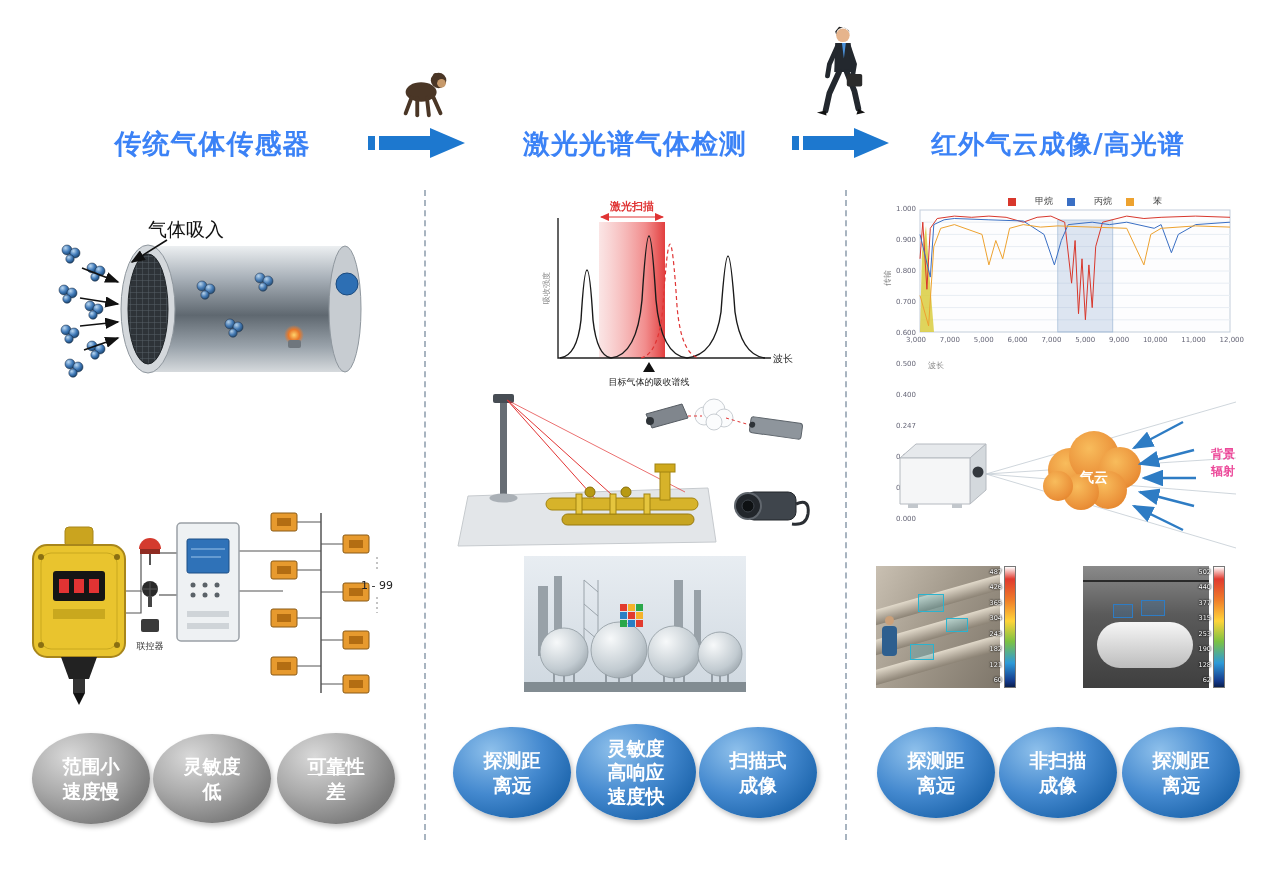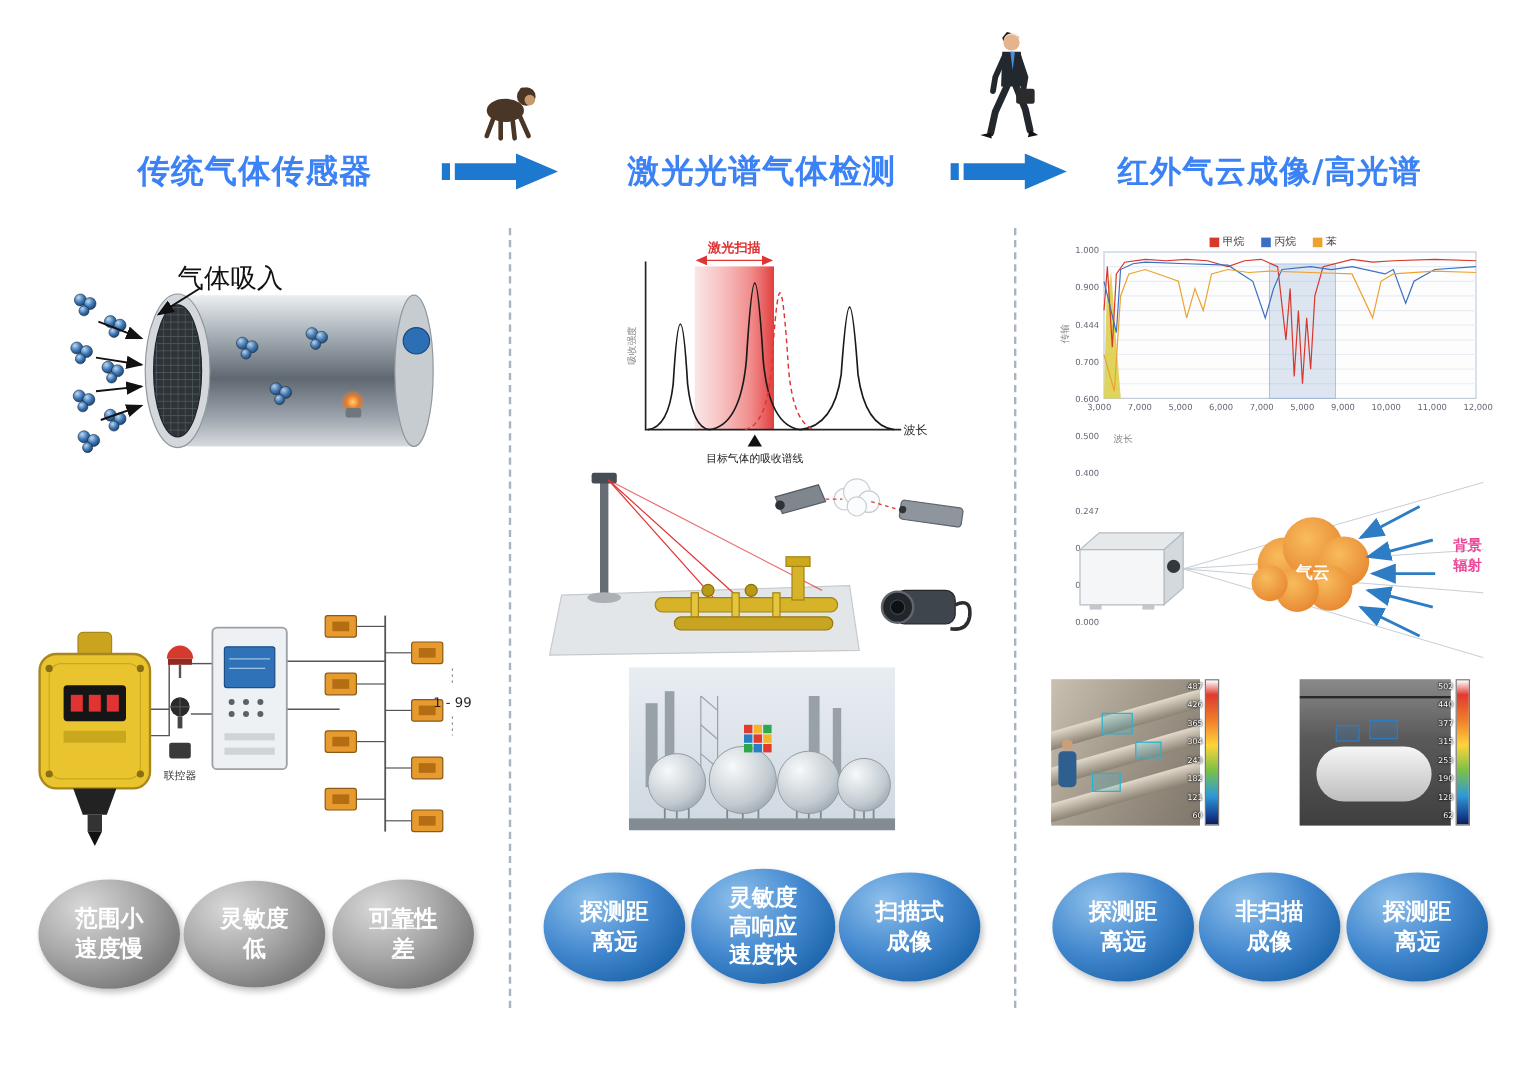--- a/index.html
+++ b/index.html
@@ -15,27 +15,27 @@
   .pre { white-space:pre-line; }
   .badge { position:absolute; width:118px; height:91px; border-radius:50%;
            display:flex; align-items:center; justify-content:center; text-align:center;
            color:#fff; font-weight:bold; font-size:19px; line-height:1.28; }
   .badge span { white-space:pre-line; }
   .badge.gray { background:radial-gradient(ellipse at 32% 26%, #d9d9d9 0%, #a9a9a9 42%, #7e7e7e 74%, #6a6a6a 100%);
                 box-shadow:2px 3px 5px rgba(0,0,0,.25); }
   .badge.blue { background:radial-gradient(ellipse at 32% 26%, #8ec0eb 0%, #4489cf 46%, #1f67ae 78%, #17599d 100%);
                 box-shadow:2px 3px 5px rgba(0,0,0,.25); }
   .legend { position:absolute; display:flex; gap:14px; font-size:9px; color:#444; align-items:center; }
-  .legend .item { display:flex; align-items:center; gap:3px; }
+  .legend .item { display:flex; align-items:center; gap:19px; }
   .legend .sq { width:8px; height:8px; display:inline-block; }
   .sq.red { background:#d8372c; } .sq.blu { background:#3a6fc4; } .sq.org { background:#eda22f; }
   .yticks { position:absolute; display:flex; flex-direction:column; justify-content:space-between;
             align-items:flex-end; font-size:7px; color:#667; }
   .xticks { position:absolute; display:flex; justify-content:space-between; font-size:7px; color:#667; }
-  .intake-label { font-size:22px; color:#111; }
+  .intake-label { font-size:19px; color:#111; }
   .tech-text { font-size:20px; line-height:1.22; color:#111; }
   .radiation { font-size:12px; font-weight:bold; color:#ec4899; line-height:1.4; text-align:center; }
   .thermal { position:absolute; background:#fff; }
   .thermal .photo { position:absolute; left:0; top:0; height:100%; overflow:hidden; }
   .thermal .scalebar { position:absolute; top:0; right:0; width:12px; height:100%; border:1px solid #777;
      background:linear-gradient(180deg,#ffffff 0%,#e03a2f 10%,#f07f2a 28%,#ffd43a 45%,#7dc242 62%,#2e9ad8 80%,#143a8c 95%,#0a1f4e 100%); }
   .scalet { position:absolute; right:14px; top:2px; height:116px; width:22px; display:flex; flex-direction:column;
             justify-content:space-between; align-items:flex-end; font-size:6.5px; color:#fff;
             text-shadow:0 0 2px #000, 0 0 2px #000; }
   .obox { position:absolute; border:1px solid #2ab3cf; background:rgba(42,179,207,.22); }
@@ -284,21 +284,21 @@
     </div>
   <div class="badge gray" style="left:153px; top:734px; height:89px;">
     <span>灵敏度
 低</span>
     </div>
   <div class="badge gray" style="left:277px; top:733px;text-decoration:underline;">
     <span>可靠性
 差</span>
     </div>
 
-  <div class="abs" style="left:493px; top:196px;">
+  <div class="abs" style="left:513px; top:196px;">
     <svg width="285" height="192" viewBox="0 0 285 192">
       <defs>
         <linearGradient id="lband" x1="0" y1="0" x2="1" y2="0">
           <stop offset="0%" stop-color="#f7d0d0" stop-opacity="0.55"></stop>
           <stop offset="70%" stop-color="#ee7070" stop-opacity="0.8"></stop>
           <stop offset="100%" stop-color="#e03434" stop-opacity="0.95"></stop>
         </linearGradient>
         <marker id="rarr" markerWidth="8" markerHeight="7" refX="7" refY="3.5" orient="auto-start-reverse">
           <path d="M0 0 L8 3.5 L0 7 Z" fill="#e03434"></path>
         </marker>
@@ -472,21 +472,21 @@
       </span>
     <span class="item">
         <span class="sq org"></span>
         <span>苯</span>
       </span>
   </div>
 
   <div class="yticks" style="left:880px; top:205px; width:36px; height:132px;gap:23px;">
       <span>1.000</span>
       <span>0.900</span>
-      <span>0.444</span>
+      <span>0.800</span>
       <span>0.700</span>
       <span>0.600</span>
       <span>0.500</span>
       <span>0.400</span>
       <span>0.247</span>
       <span>0.200</span>
       <span>0.100</span>
       <span>0.000</span>
     </div>
   <div class="xticks" style="left:906px; top:336px; width:338px;">

